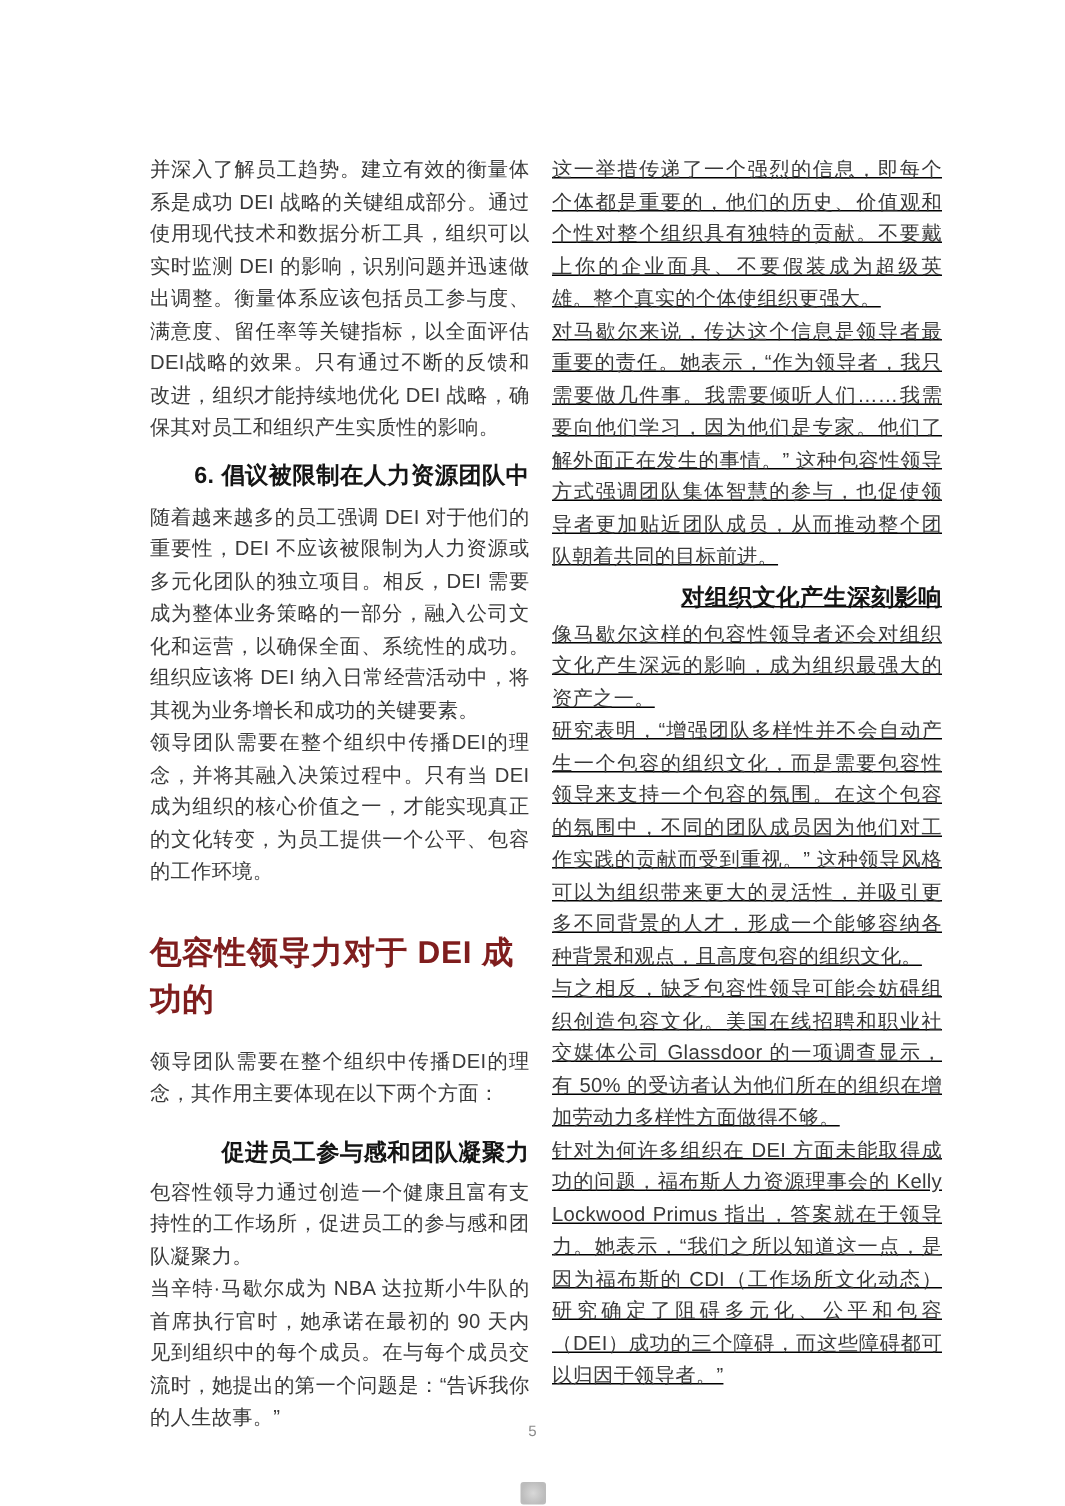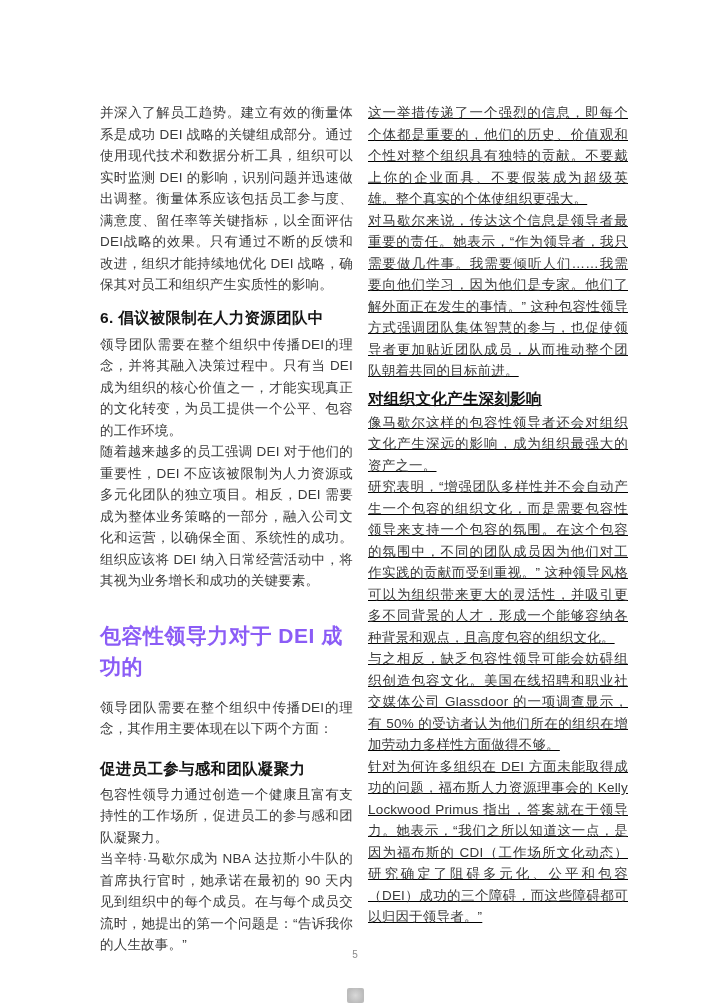--- a/index.html
+++ b/index.html
@@ -24,31 +24,32 @@
     line-height: 21.5px;
     color: #3a3a3a;
     text-align: justify;
     letter-spacing: 0.2px;
   }
   h2.doc-title {
     margin: 28px 0 0 0;
     font-size: 21px;
     line-height: 31px;
     font-weight: 700;
-    color: #8b5cf6;
+    color: #7f1d1d;
     letter-spacing: 0.5px;
   }
   h2.doc-title span { display: block; }
   h3.section-h {
     margin: 0;
     font-size: 15.5px;
     line-height: 20px;
     font-weight: 700;
     color: #151515;
     letter-spacing: 0.3px;
+    text-align: right;
   }
   .col-left  h3.sec-6   { margin-top: 12px; margin-bottom: 6px; }
   .col-left  p.p-after-title { margin-top: 15px; }
   .col-left  h3.sec-sub { margin-top: 19px; margin-bottom: 5px; }
   .col-right h3.sec-culture { margin-top: 7px; margin-bottom: 3px; }
   .page-number {
     position: absolute;
     top: 949px;
     left: 0;
     right: 0;
@@ -67,22 +68,22 @@
   }
 </style>
 </head>
 <body>
 
 <div class="page">
 
   <div class="col col-left">
     <p>并深入了解员工趋势。建立有效的衡量体系是成功 DEI 战略的关键组成部分。通过使用现代技术和数据分析工具，组织可以实时监测 DEI 的影响，识别问题并迅速做出调整。衡量体系应该包括员工参与度、满意度、留任率等关键指标，以全面评估DEI战略的效果。只有通过不断的反馈和改进，组织才能持续地优化 DEI 战略，确保其对员工和组织产生实质性的影响。</p>
     <h3 class="section-h sec-6">6. 倡议被限制在人力资源团队中</h3>
+    <p>随着越来越多的员工强调 DEI 对于他们的重要性，DEI 不应该被限制为人力资源或多元化团队的独立项目。相反，DEI 需要成为整体业务策略的一部分，融入公司文化和运营，以确保全面、系统性的成功。组织应该将 DEI 纳入日常经营活动中，将其视为业务增长和成功的关键要素。</p>
     <p>领导团队需要在整个组织中传播DEI的理念，并将其融入决策过程中。只有当 DEI 成为组织的核心价值之一，才能实现真正的文化转变，为员工提供一个公平、包容的工作环境。</p>
-    <p>随着越来越多的员工强调 DEI 对于他们的重要性，DEI 不应该被限制为人力资源或多元化团队的独立项目。相反，DEI 需要成为整体业务策略的一部分，融入公司文化和运营，以确保全面、系统性的成功。组织应该将 DEI 纳入日常经营活动中，将其视为业务增长和成功的关键要素。</p>
     <h2 class="doc-title">
       <span>包容性领导力对于 DEI 成功的</span>
     </h2>
     <p class="p-after-title">领导团队需要在整个组织中传播DEI的理念，其作用主要体现在以下两个方面：</p>
     <h3 class="section-h sec-sub">促进员工参与感和团队凝聚力</h3>
     <p>包容性领导力通过创造一个健康且富有支持性的工作场所，促进员工的参与感和团队凝聚力。</p>
     <p>当辛特·马歇尔成为 NBA 达拉斯小牛队的首席执行官时，她承诺在最初的 90 天内见到组织中的每个成员。在与每个成员交流时，她提出的第一个问题是：“告诉我你的人生故事。”</p>
   </div>
 
   <div class="col col-right">

